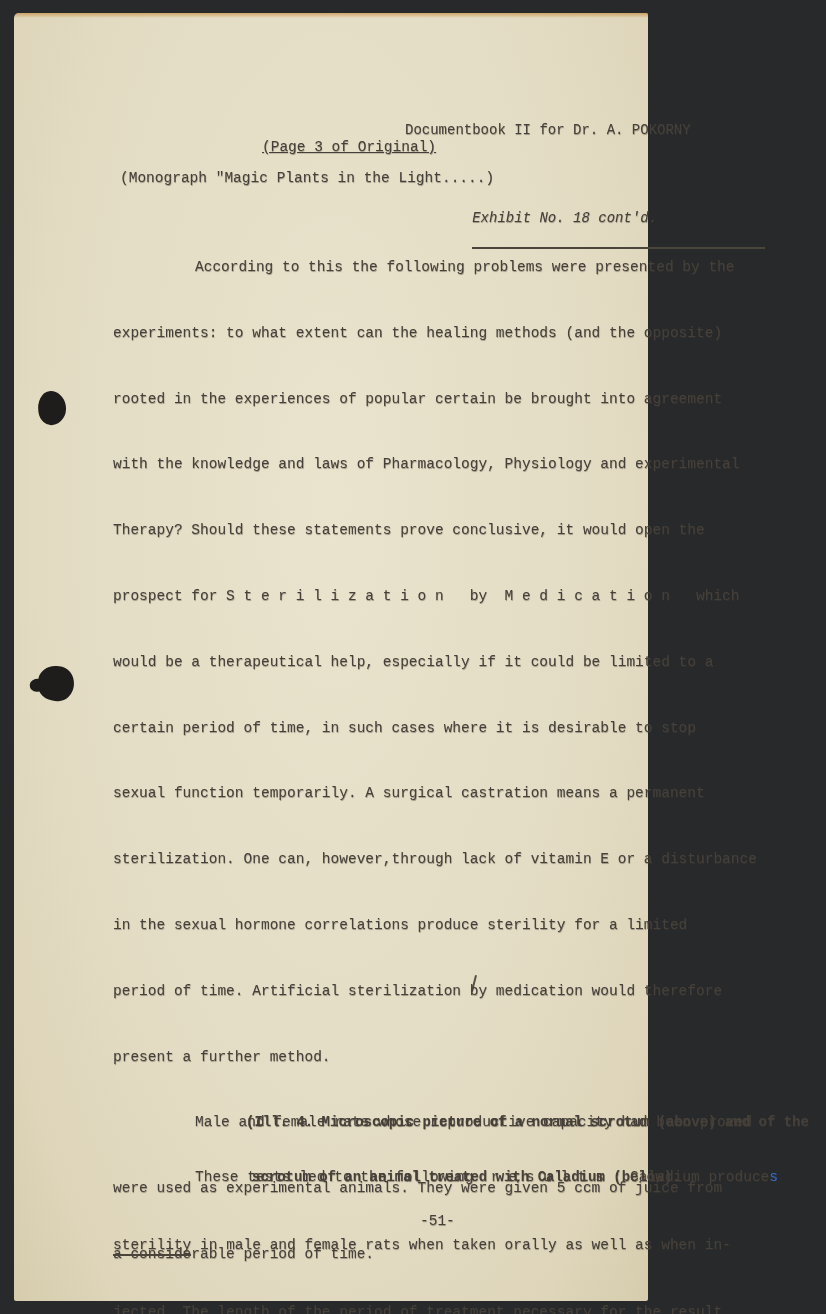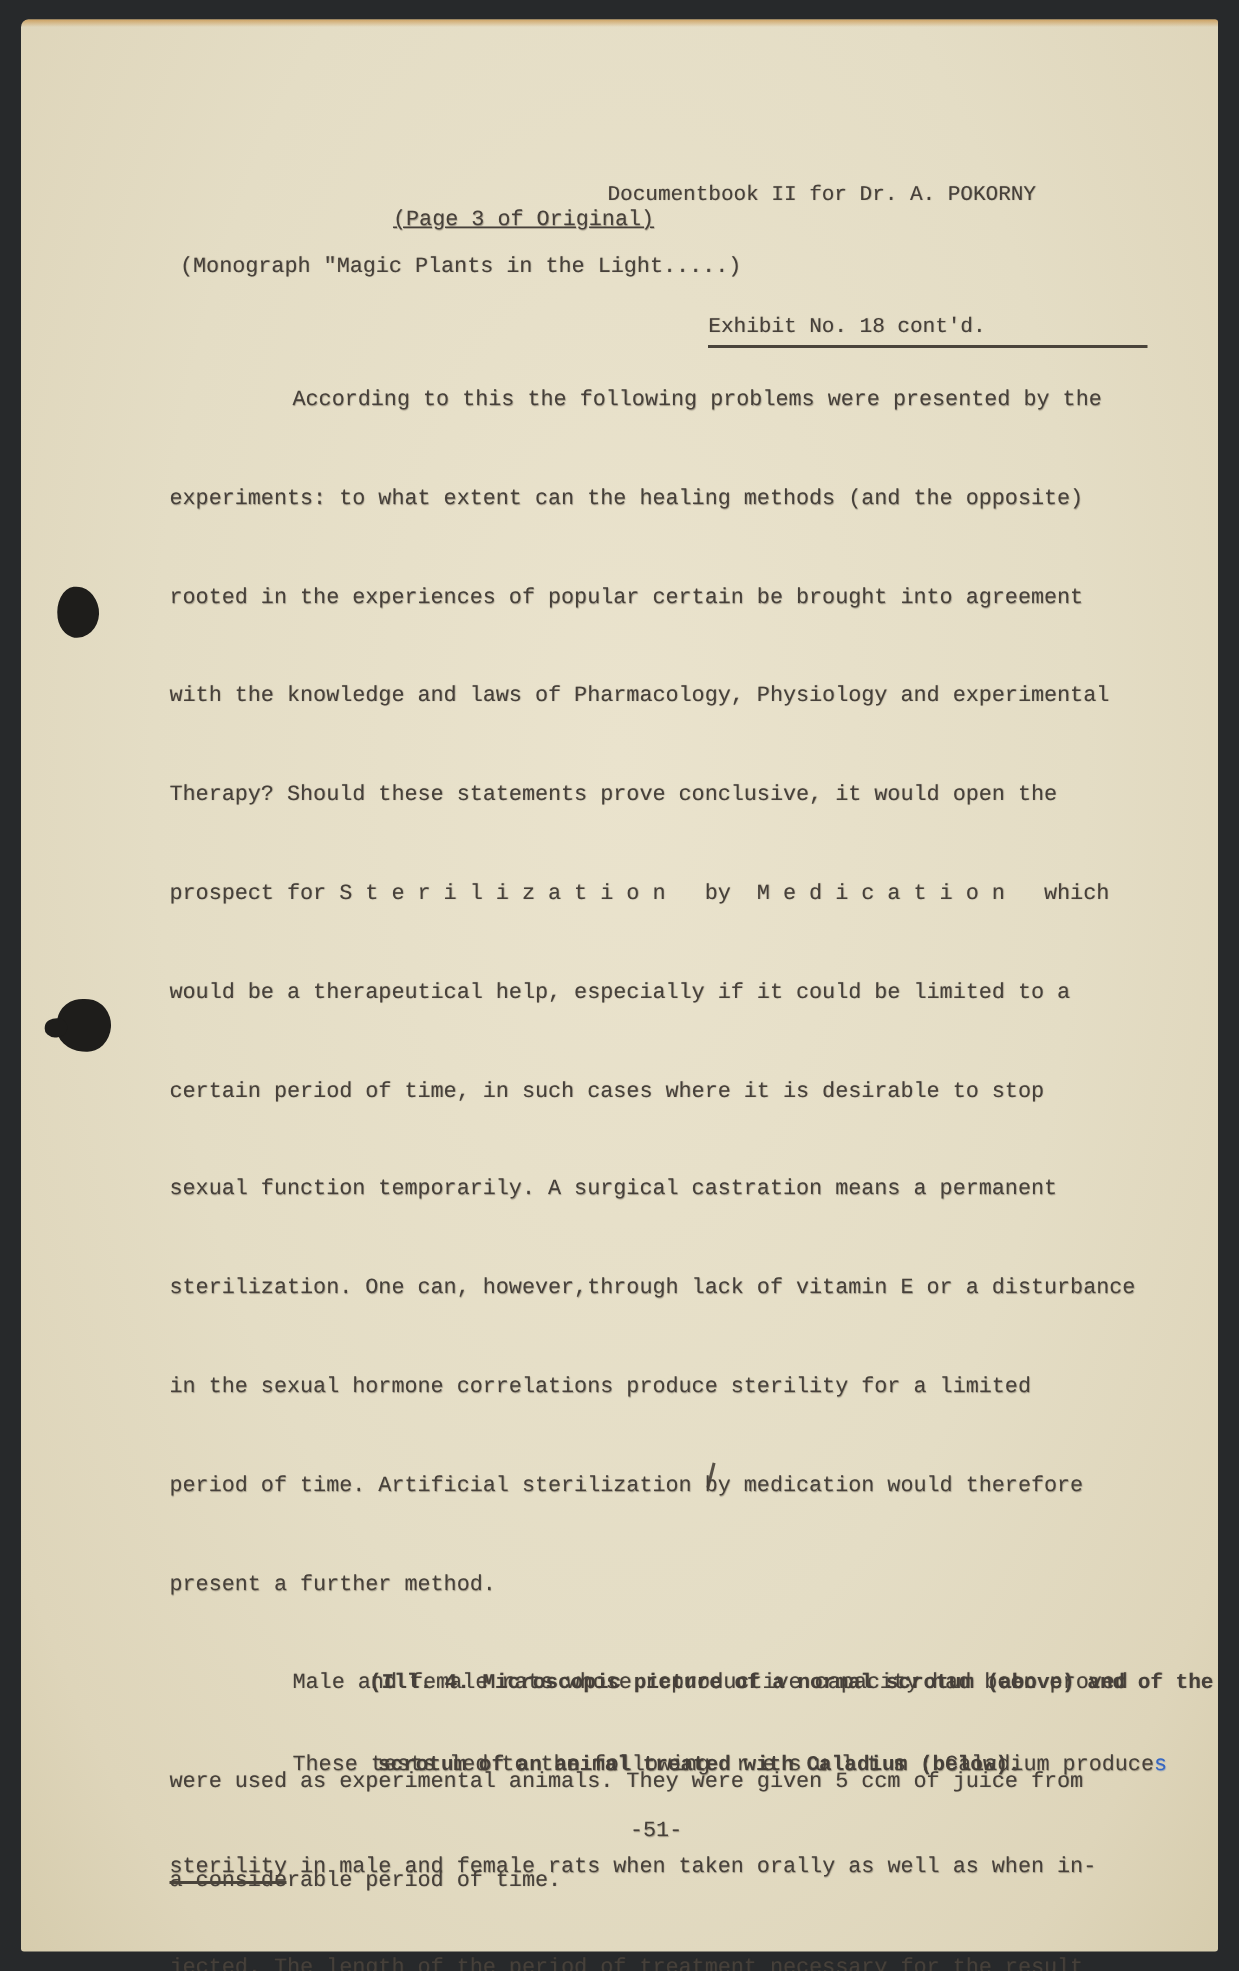--- a/index.html
+++ b/index.html
@@ -12,21 +12,21 @@
     position: relative;
     width: 826px;
     height: 1314px;
     background: #27292b;
     overflow: hidden;
   }
   .paper {
     position: absolute;
     left: 14px;
     top: 13px;
-    width: 798px;
+    width: 634px;
     height: 1288px;
     background:
       radial-gradient(ellipse at 50% 38%, #eae3cd 0%, #e4ddc5 55%, #ded5ba 85%, #d6ccad 100%);
     border-radius: 5px 2px 2px 2px;
     color: #46403a;
   }
   .paper::before {
     content: "";
     position: absolute;
     top: 0; left: 0; right: 0;
@@ -44,21 +44,22 @@
     position: absolute;
     left: 391px;
     top: 62px;
     font-size: 14px;
     line-height: 22px;
   }
   .header-underline {
     display: inline-block;
     width: 293px;
     border-bottom: 2px solid #4a443b;
-    padding-bottom: 1px;
+    padding-bottom: 18px;
+    font-style: italic;
   }
   .page-note {
     position: absolute;
     left: 248px;
     top: 126px;
     font-size: 14.5px;
     text-decoration: underline;
   }
   .monograph-note {
     position: absolute;

